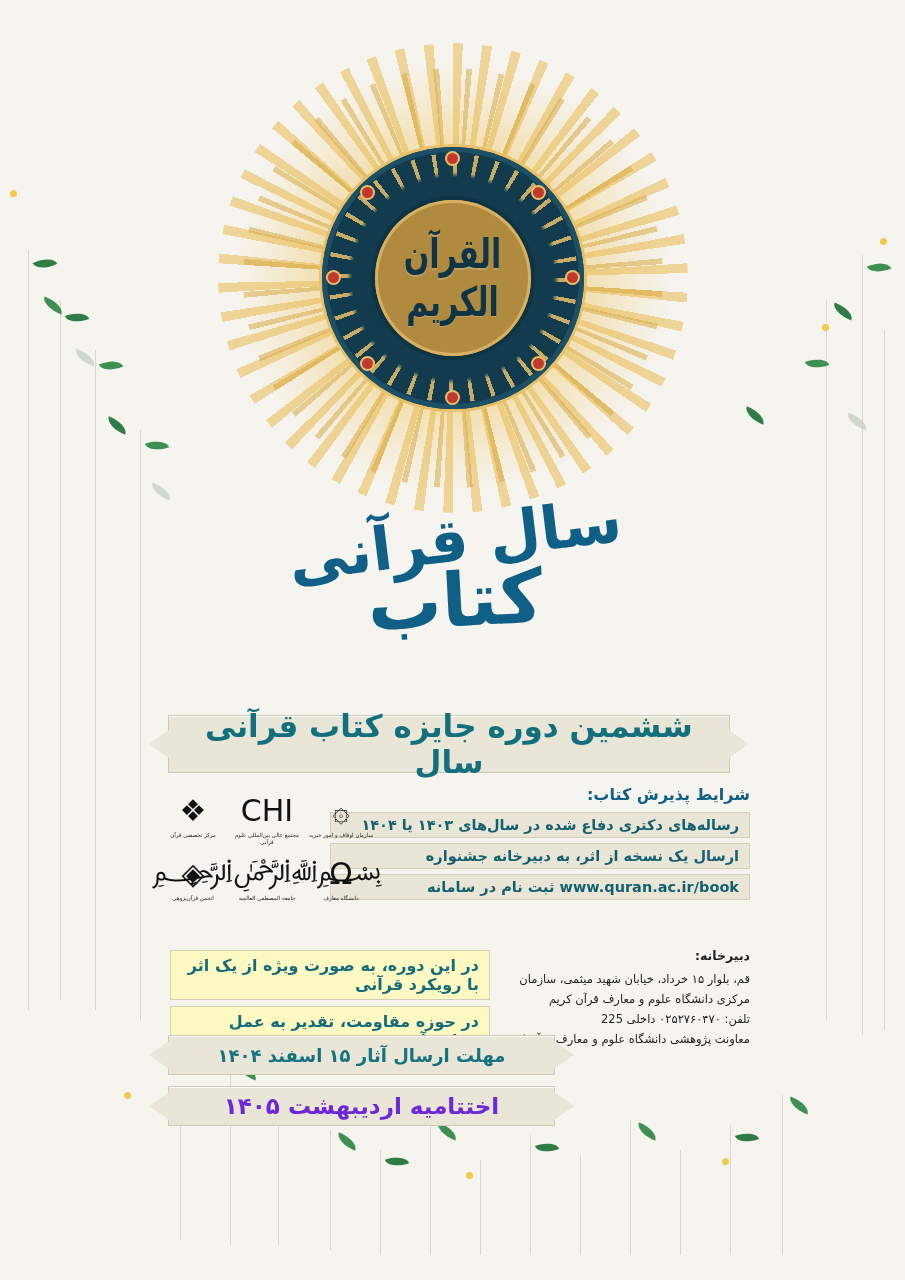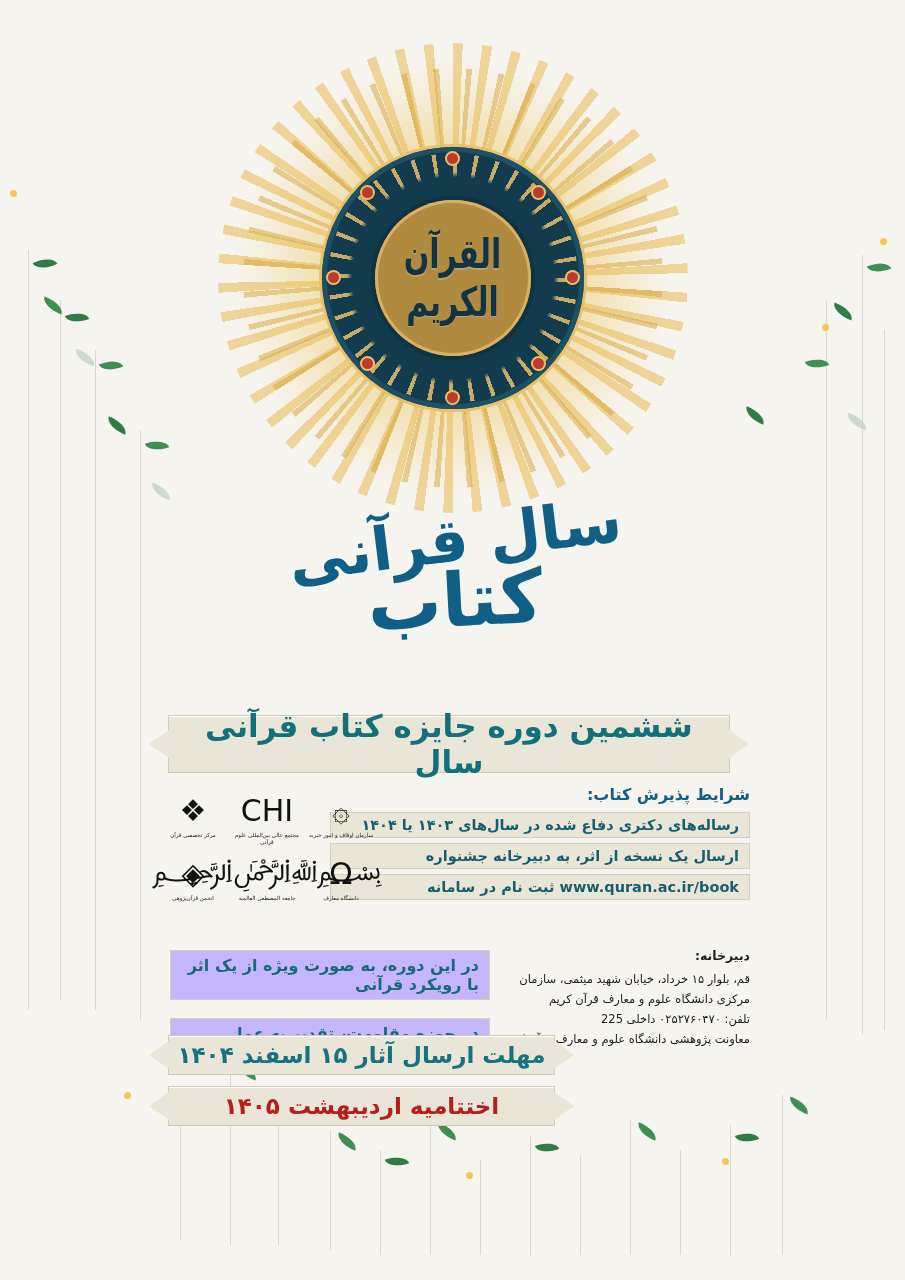--- a/index.html
+++ b/index.html
@@ -121,24 +121,24 @@
     content:"";position:absolute;right:-20px;top:50%;transform:translateY(-50%);
     border-top:14px solid transparent;border-bottom:14px solid transparent;
     border-left:20px solid #e9e6d8;
   }
   .ribbon .txt{width:100%;text-align:center;font-weight:bold;color:#14707e;}
 
   #ribbon-main{right:175px;top:715px;width:560px;height:56px;}
   #ribbon-main .txt{font-size:31px;color:#12707d;}
 
   #ribbon-deadline{right:350px;top:1035px;width:385px;height:38px;}
-  #ribbon-deadline .txt{font-size:23px;color:#15727f;}
+  #ribbon-deadline .txt{font-size:18px;color:#15727f;}
 
   #ribbon-closing{right:350px;top:1086px;width:385px;height:38px;}
-  #ribbon-closing .txt{font-size:23px;color:#b91c1c;}
+  #ribbon-closing .txt{font-size:23px;color:#6d28d9;}
 
   
   .conditions{
     position:absolute;right:155px;top:785px;width:420px;text-align:right;direction:rtl;
   }
   .conditions .head{
     color:#0f5f86;font-weight:bold;font-size:16px;margin-bottom:8px;
   }
   .cond-row{
     background:#e9e6d8;border:1px solid #d3cfbb;margin-bottom:5px;
@@ -169,21 +169,21 @@
     position:absolute;right:155px;top:945px;width:250px;direction:rtl;
     font-size:11.5px;line-height:1.75;color:#1d1d1d;
   }
   .secretariat .ttl{font-weight:bold;font-size:12.5px;margin-bottom:2px;}
 
   
   .note{
     position:absolute;right:415px;top:950px;width:320px;direction:rtl;text-align:right;
   }
   .note .nline{
-    background:#c4b5fd;border:1px solid #d3cfbb;margin-bottom:18px;
+    background:#fef9c3;border:1px solid #d3cfbb;margin-bottom:6px;
     padding:5px 10px;font-weight:bold;font-size:16px;color:#146c7a;
     position:relative;
   }
 </style>
 </head>
 <body>
 
 <div class="poster">
 
   <div class="stems">

